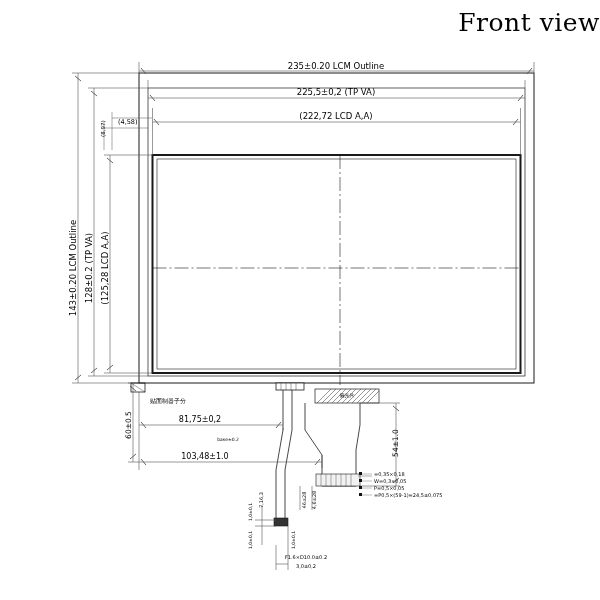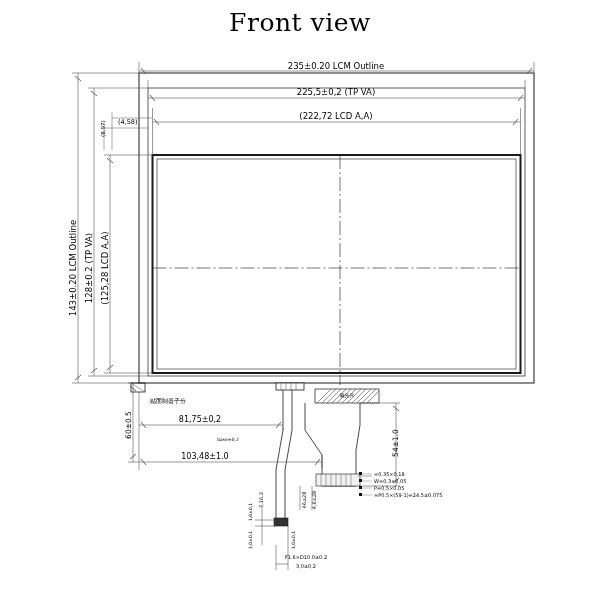--- a/index.html
+++ b/index.html
@@ -18,21 +18,21 @@
   #stage {
     position: relative;
     width: 600px;
     height: 600px;
   }
   .title {
     position: absolute;
     top: 8px;
     left: 0;
     width: 600px;
-    text-align: center;
+    text-align: right;
     font-family: "DejaVu Serif", serif;
     font-size: 25px;
     letter-spacing: 0.5px;
     color: #000;
   }
   svg.drawing {
     position: absolute;
     left: 0;
     top: 0;
   }

